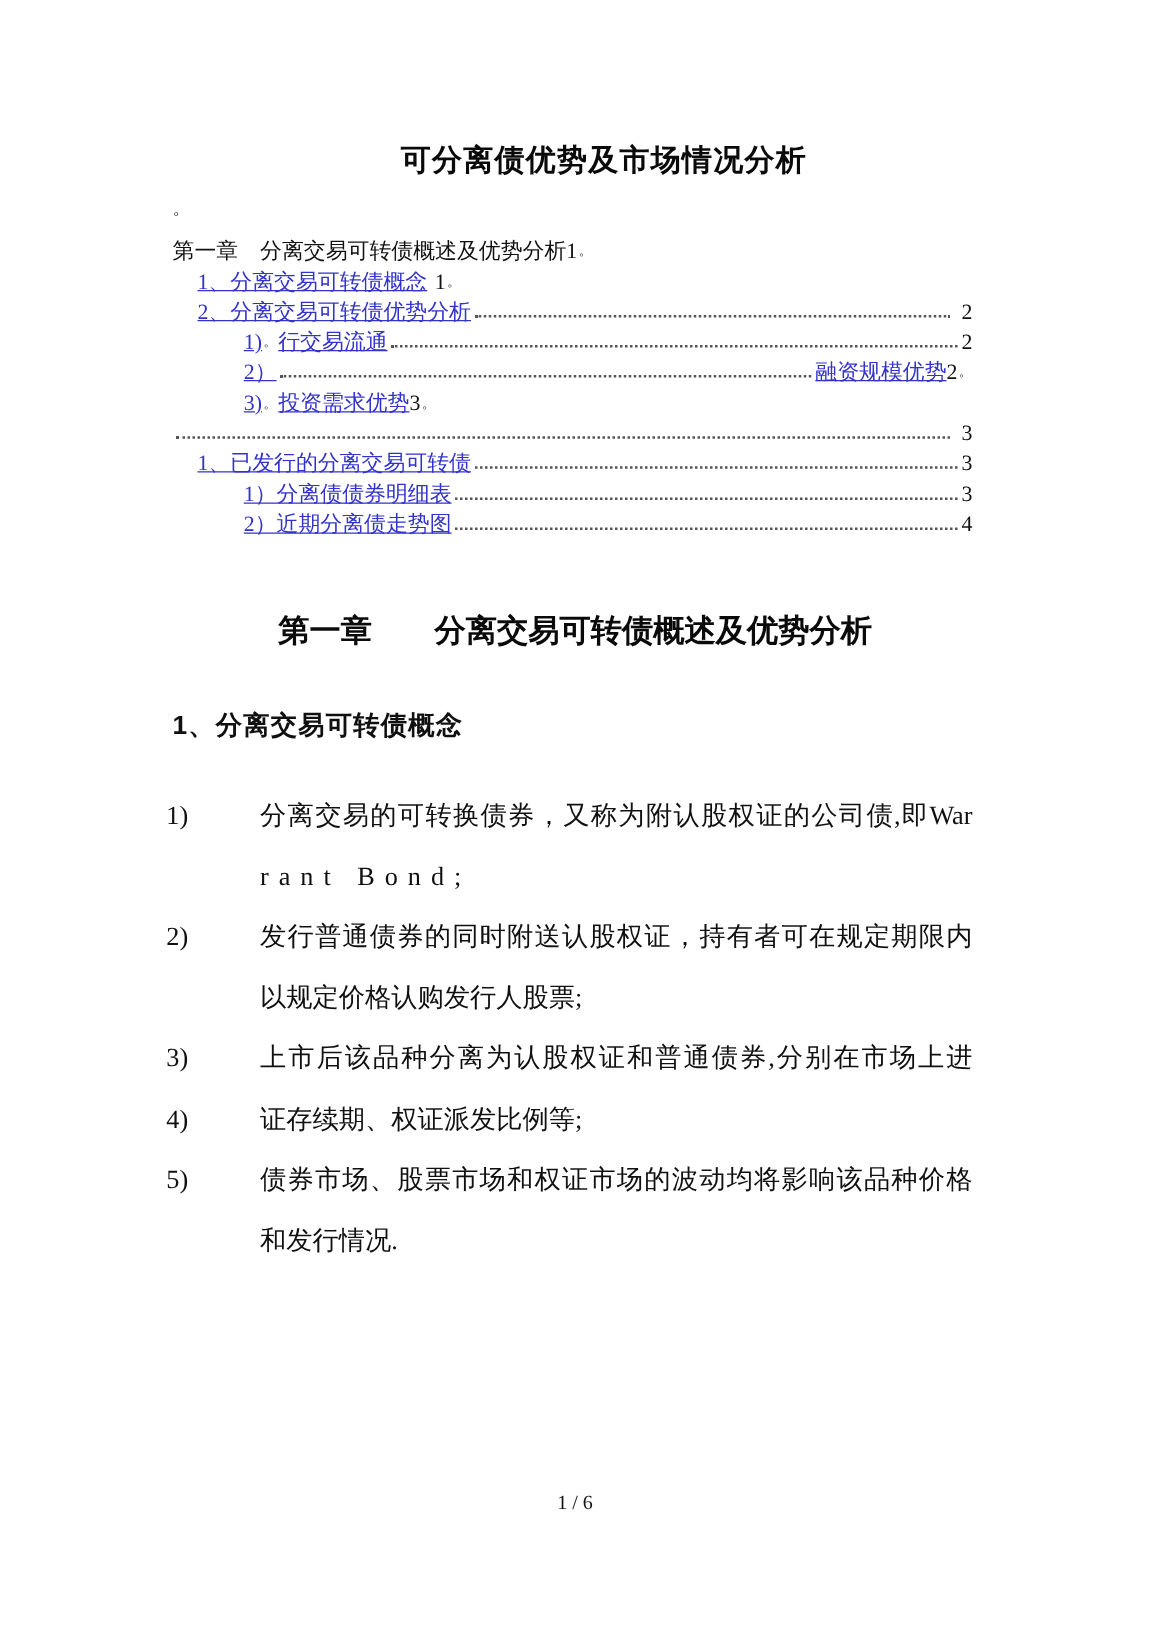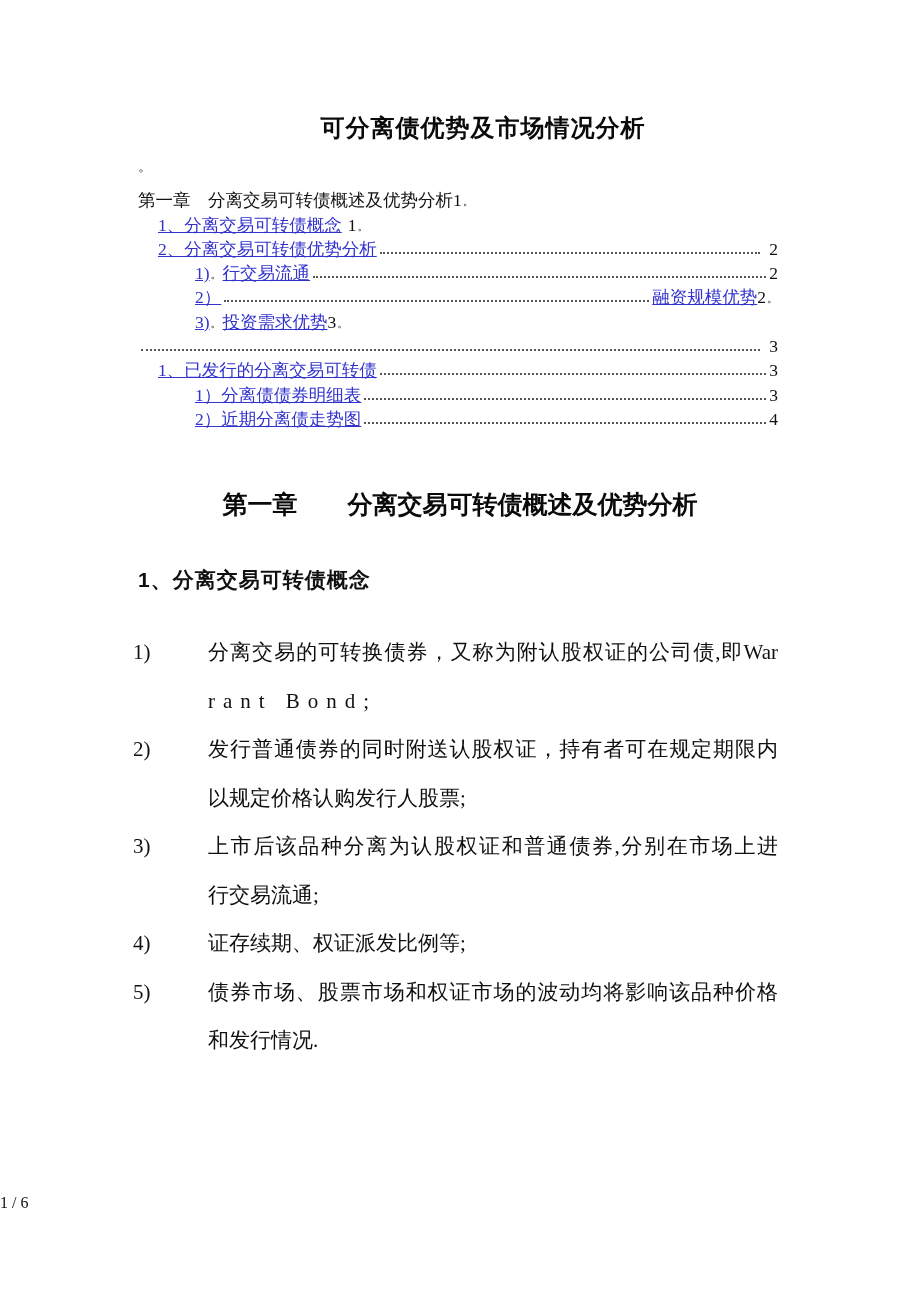--- a/index.html
+++ b/index.html
@@ -74,21 +74,21 @@
     font-size:21px; line-height:48.5px; color:#101010;
     white-space:nowrap;
     margin-left:36px;
   }
   .line.just { white-space:normal; text-align:justify; text-align-last:justify; }
   .line.spaced { letter-spacing:0.38em; }
 
   
   .footer {
     position:absolute; top:1194px; left:0; width:920px;
-    font-size:16px; color:#111;
+    text-align:center; font-size:16px; color:#111;
   }
 </style>
 </head>
 <body>
 
 <div class="page">
   <div class="doc-title">可分离债优势及市场情况分析</div>
   <div class="mark-line">。</div>
   <div class="toc">
       <div class="toc-row lvl0">
@@ -161,21 +161,20 @@
         <span class="item-num">2)</span>
         <div class="item-lines">
           <div class="line just">发行普通债券的同时附送认股权证，持有者可在规定期限内</div>
           <div class="line">以规定价格认购发行人股票;</div>
         </div>
       </div>
       <div class="item">
         <span class="item-num">3)</span>
         <div class="item-lines">
           <div class="line just">上市后该品种分离为认股权证和普通债券,分别在市场上进</div>
-          <div class="line">行交易流通;</div>
         </div>
       </div>
       <div class="item">
         <span class="item-num">4)</span>
         <div class="item-lines">
           <div class="line">证存续期、权证派发比例等;</div>
         </div>
       </div>
       <div class="item">
         <span class="item-num">5)</span>

